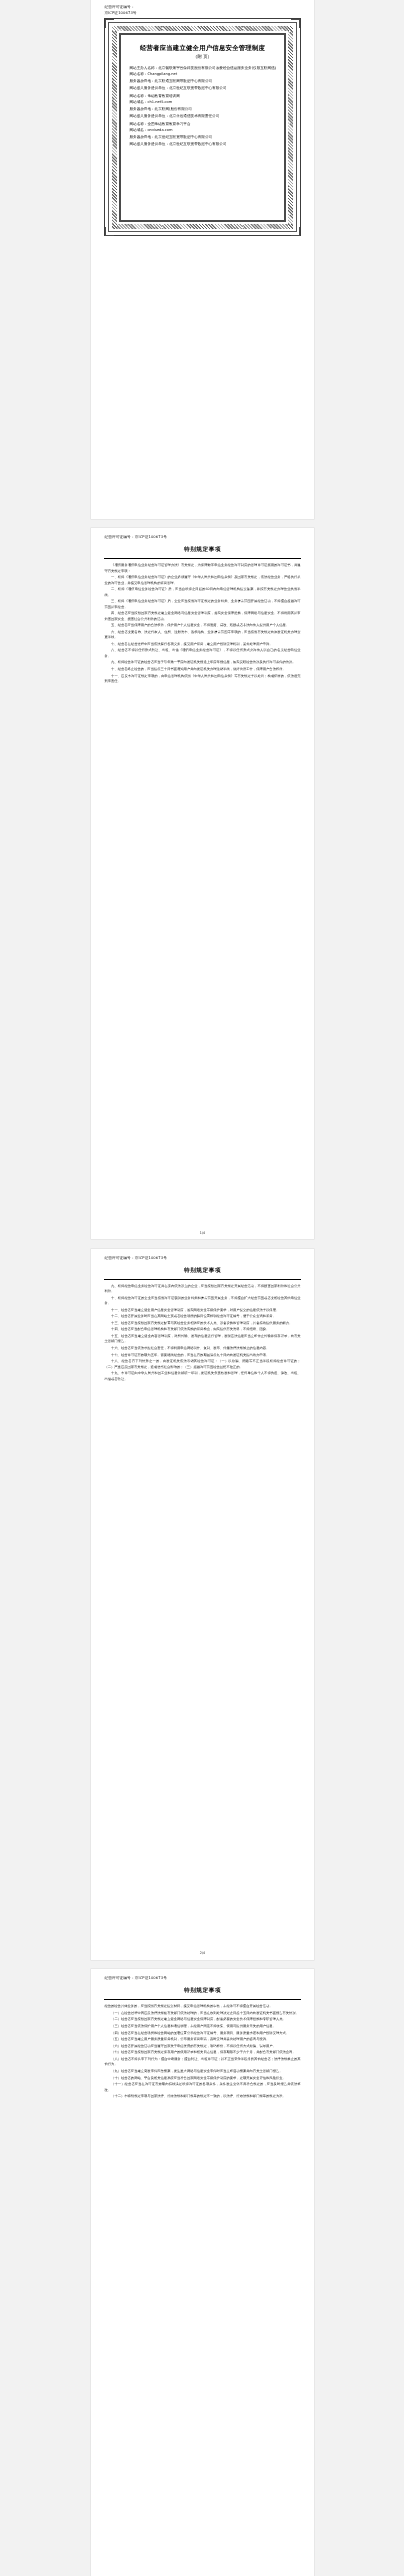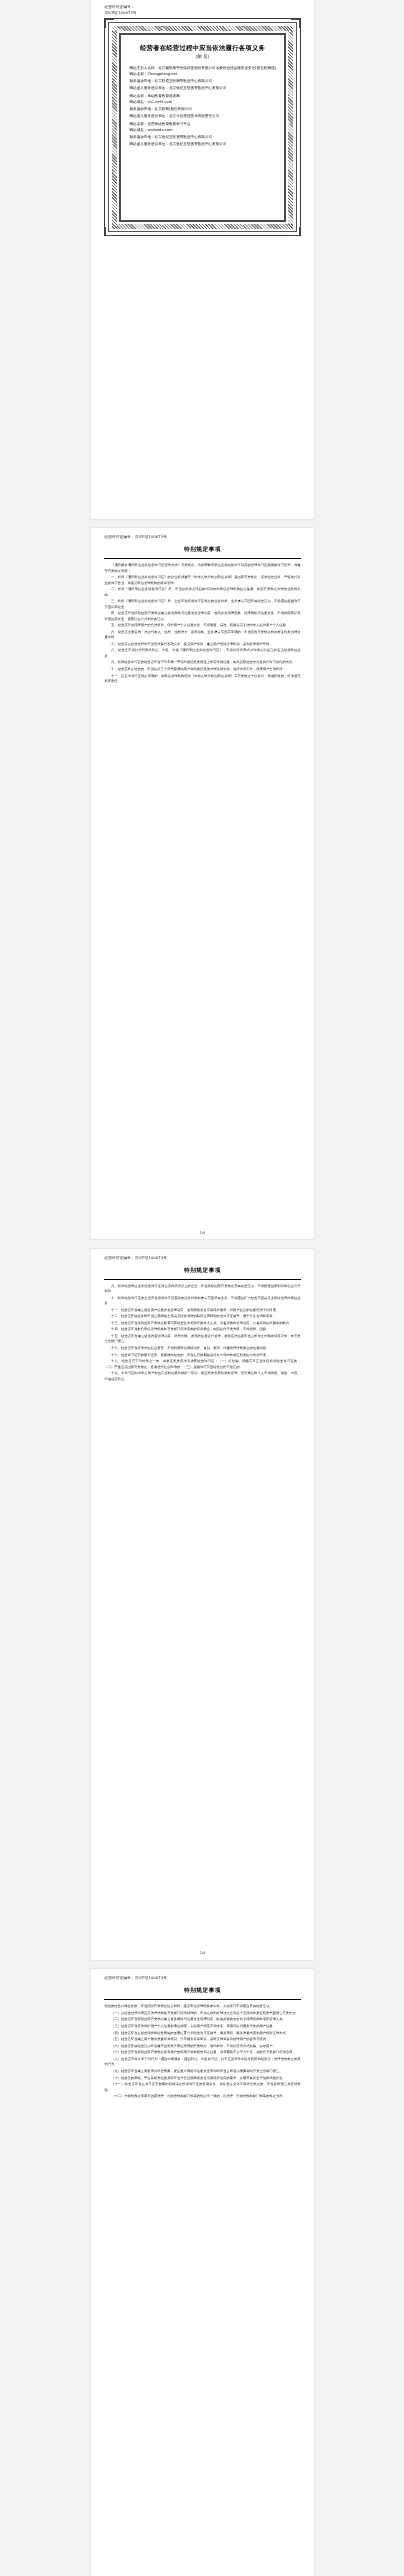--- a/index.html
+++ b/index.html
@@ -158,21 +158,21 @@
 
     <div class="cert-frame">
       <div class="cert-frame-inner">
         <div class="cert-orn">
           <div class="cert-orn2">
             <div class="corner-tl"></div>
             <div class="corner-tr"></div>
             <div class="corner-bl"></div>
             <div class="corner-br"></div>
 
-            <div class="cert-title">经营者在经营过程中应当依法履行各项义务</div>
+            <div class="cert-title">经营者应当建立健全用户信息安全管理制度</div>
             <div class="cert-sub">（附    页）</div>
 
             <div class="cert-rows">
               <div class="cert-row">
                 <span class="k">网站主办人名称：</span><span class="v">北京畅联聚宇音像科技股份有限公司滚爱经营信息服务业务(仅限互联网信息服务)相关信息</span>
               </div>
               <div class="cert-row">
                 <span class="k">网站名称：</span><span class="v">Changpilang.net</span>
               </div>
               <div class="cert-row">

